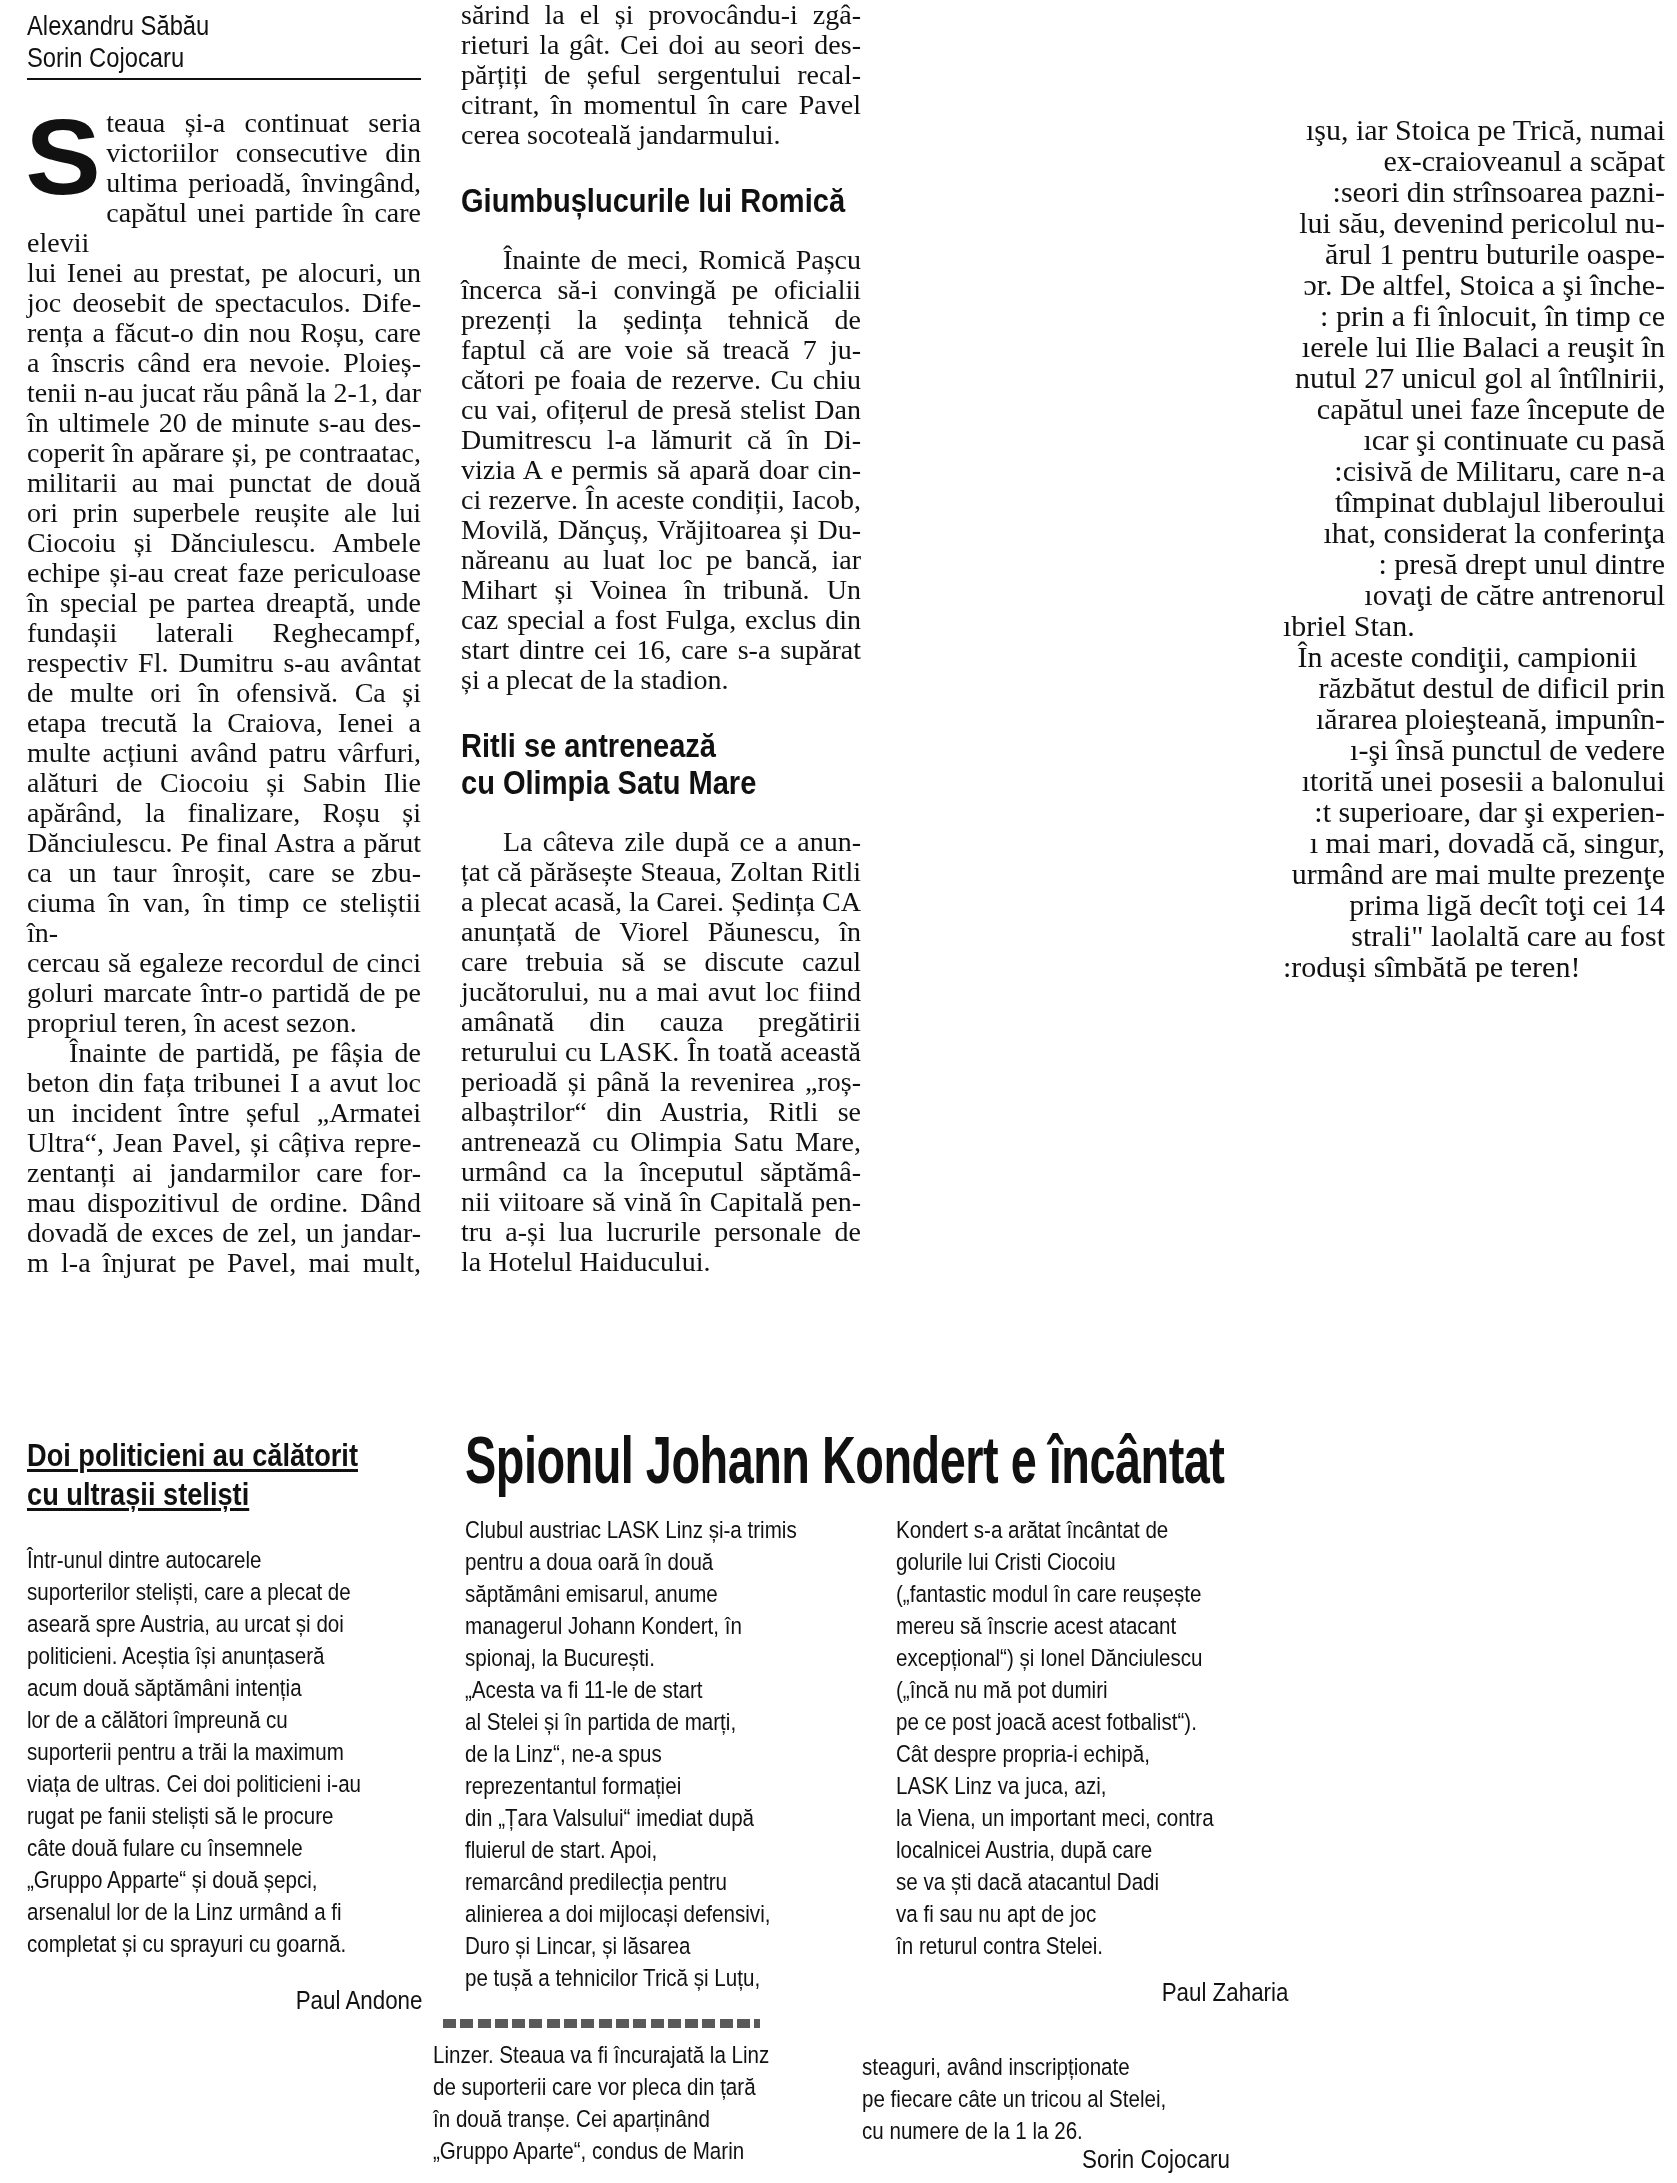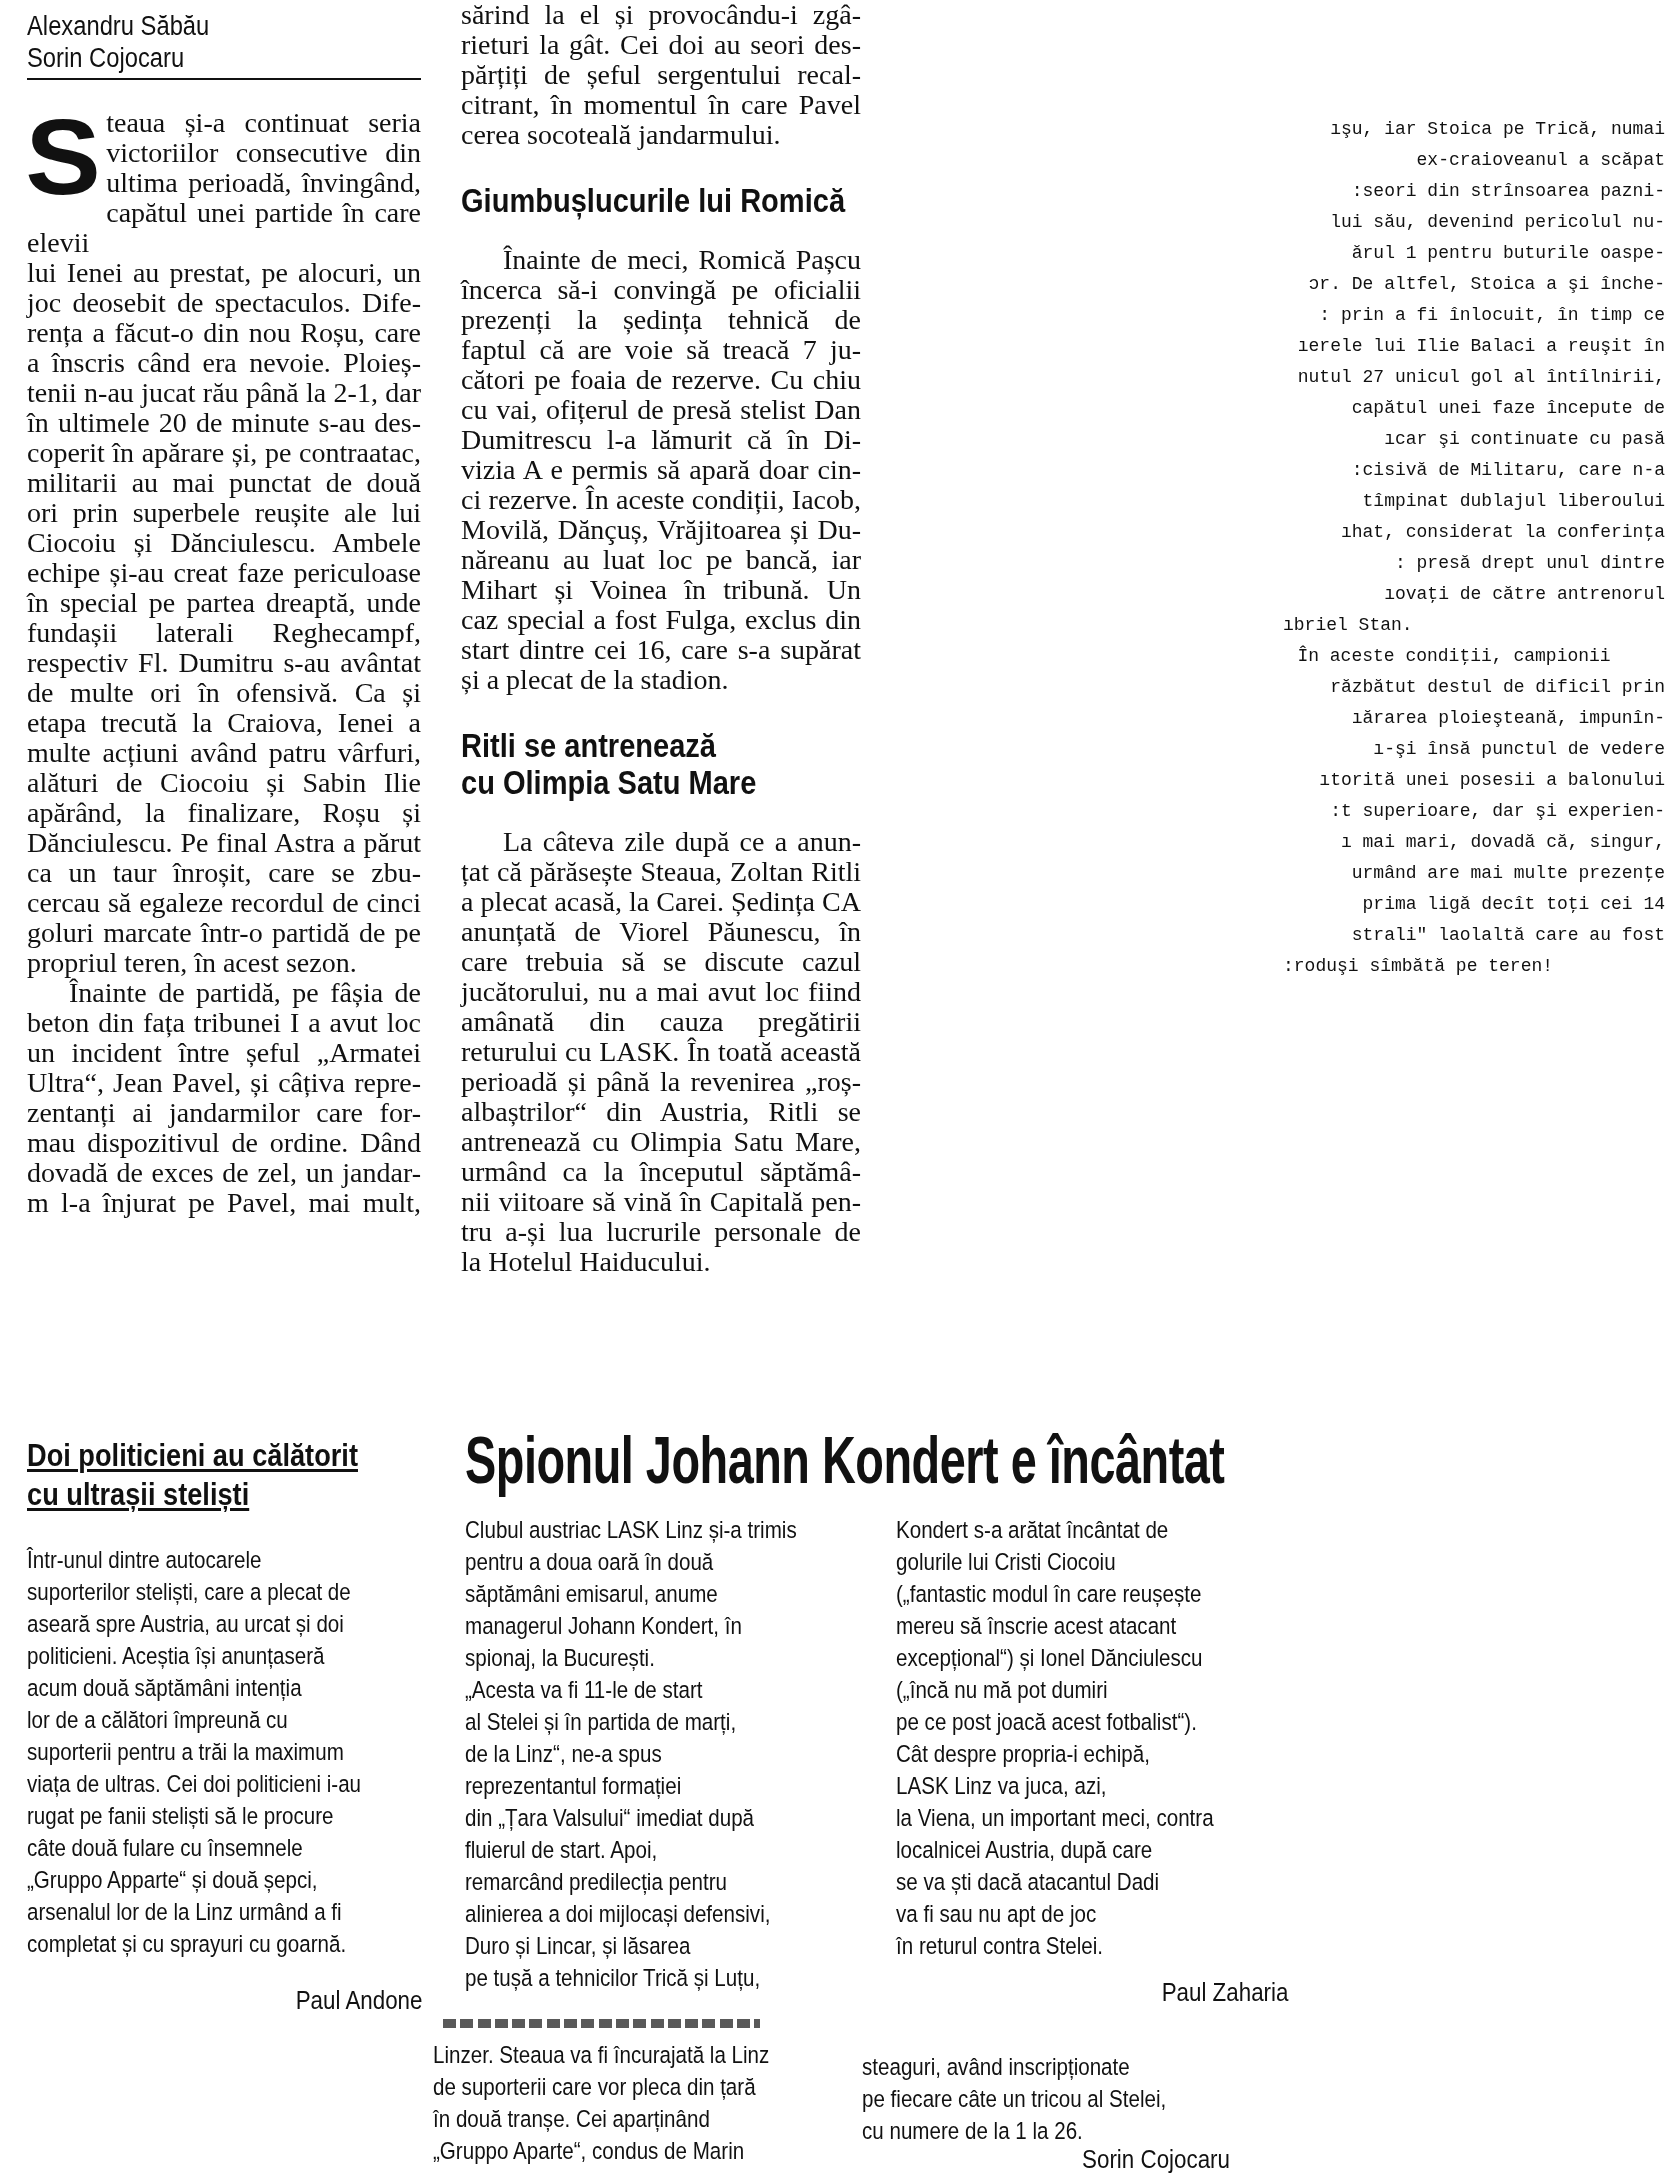--- a/index.html
+++ b/index.html
@@ -19,22 +19,22 @@
   .col p.line { text-align-last: justify; }
 
   .left-body { left: 27px; top: 108px; width: 394px; }
   .dropcap { float: left; font-family: "Liberation Sans", sans-serif; font-weight: 900;
              font-size: 108px; line-height: 79px; margin: 8.7px 7.2px 0 0; height: 85px; transform: scaleX(1.05); }
 
   .mid-body { left: 461px; top: 0px; width: 400px; }
   .mid-h { font-family: "Liberation Sans", sans-serif; font-weight: bold; font-size: 33px; line-height: 37px;
            margin: 32px 0 26px 0; transform: scaleX(0.88); transform-origin: left top; white-space: nowrap; }
 
-  .right-body { left: 1283px; top: 114px; width: 382px; font-family: Liberation Mono, monospace;
-                font-size: 18px; line-height: 31px; text-align: justify; overflow: hidden; }
+  .right-body { left: 1283px; top: 114px; width: 382px; font-family: Liberation Serif, serif;
+                font-size: 30px; line-height: 31px; text-align: justify; overflow: hidden; }
   .right-body p { margin: 0; white-space: nowrap; text-align: right; }
   .right-body p.indent-r { text-align: left; padding-left: 14.4px; }
 
   
   .sub-h { left: 27px; top: 1436px; width: 404px; font-family: "Liberation Sans", sans-serif; font-weight: bold;
            font-size: 32px; line-height: 39px; text-decoration: underline; text-underline-offset: 2.9px;
            transform: scaleX(0.85); transform-origin: left top; }
   .cond-col { font-family: "Liberation Sans", sans-serif; font-size: 24.5px; line-height: 32px;
               transform: scaleX(0.84); transform-origin: left top; white-space: nowrap; }
   .cond-col p { margin: 0; }
@@ -84,20 +84,21 @@
     <p class="line">în special pe partea dreaptă, unde</p>
     <p class="line">fundașii laterali Reghecampf,</p>
     <p class="line">respectiv Fl. Dumitru s-au avântat</p>
     <p class="line">de multe ori în ofensivă. Ca și</p>
     <p class="line">etapa trecută la Craiova, Ienei a</p>
     <p class="line">multe acțiuni având patru vârfuri,</p>
     <p class="line">alături de Ciocoiu și Sabin Ilie</p>
     <p class="line">apărând, la finalizare, Roșu și</p>
     <p class="line">Dănciulescu. Pe final Astra a părut</p>
     <p class="line">ca un taur înroșit, care se zbu-</p>
+    <p class="line">ciuma în van, în timp ce steliștii în-</p>
     <p class="line">cercau să egaleze recordul de cinci</p>
     <p class="line">goluri marcate într-o partidă de pe</p>
     <p>propriul teren, în acest sezon.</p>
   </div>
   <div>
     <p class="line indent">Înainte de partidă, pe fâșia de</p>
     <p class="line">beton din fața tribunei I a avut loc</p>
     <p class="line">un incident între șeful „Armatei</p>
     <p class="line">Ultra“, Jean Pavel, și câțiva repre-</p>
     <p class="line">zentanți ai jandarmilor care for-</p>

